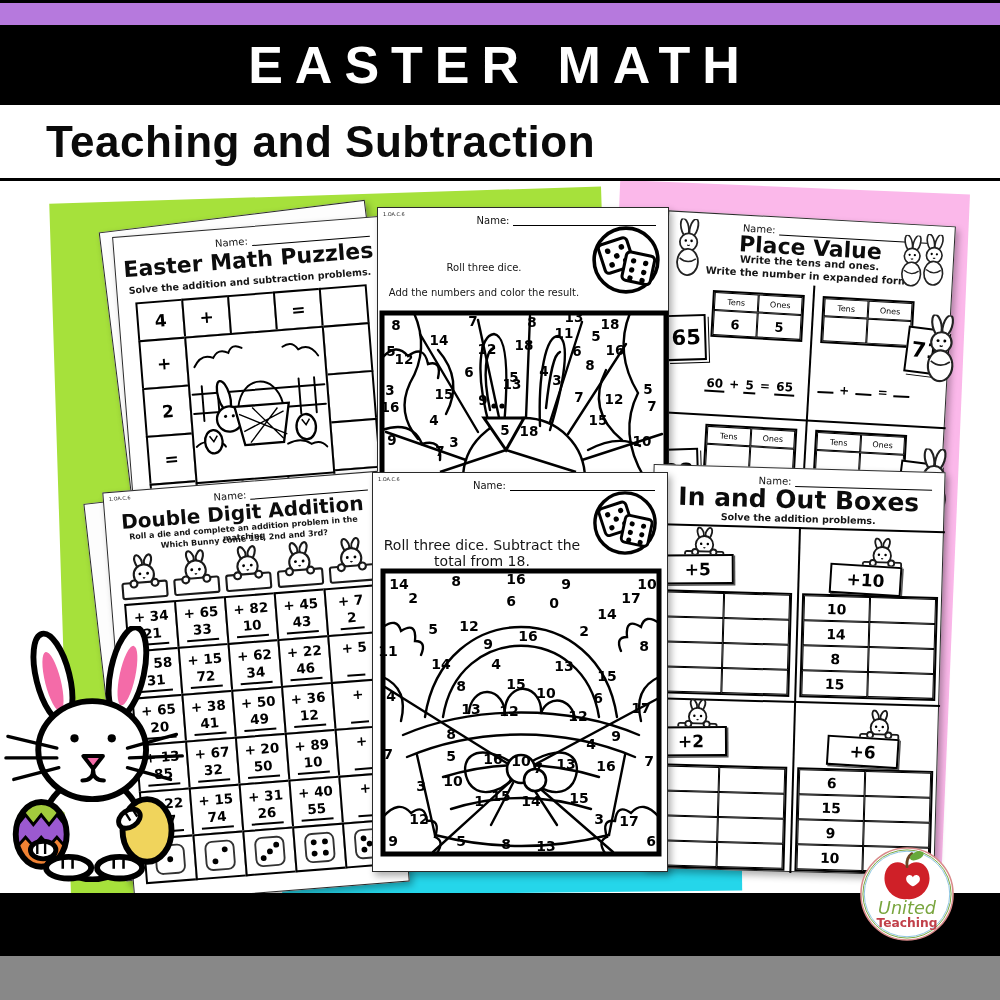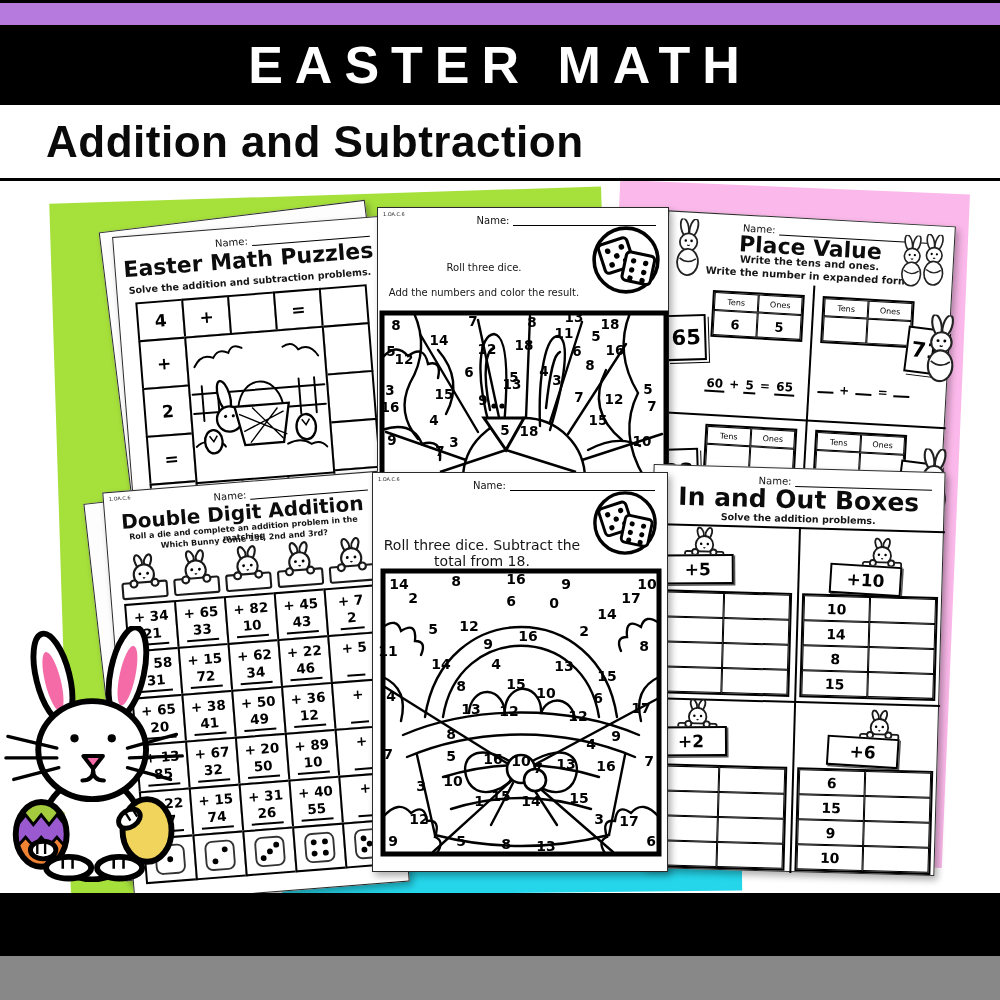--- a/index.html
+++ b/index.html
@@ -121,21 +121,21 @@
       </symbol>
     </defs>
   </svg>
 
   <div class="edge-top"></div>
   <div class="bar-purple-top"></div>
   <div class="banner-black">
     <span>EASTER MATH</span>
   </div>
   <div class="banner-white">
-    <span>Addition and Subtraction</span>
+    <span>Teaching and Subtraction</span>
   </div>
   <div class="rule-black"></div>
 
   <div class="content">
     <div class="paper green"></div>
     <div class="paper pink"></div>
     <div class="paper cyan"></div>
 
     <div class="sheet ghost" style="left:116px;top:34px;width:268px;height:300px;transform:rotate(-7deg);z-index:3"></div>
     <div class="sheet ghost" style="left:104px;top:306px;width:278px;height:380px;transform:rotate(-6.5deg);z-index:7"></div>
@@ -804,13 +804,26 @@
       <ellipse cx="68" cy="246" rx="23" ry="11" fill="#fff" stroke="#000" stroke-width="6"></ellipse>
       <ellipse cx="120" cy="246" rx="23" ry="11" fill="#fff" stroke="#000" stroke-width="6"></ellipse>
       <path d="M62,238 l0,9 M72,238 l0,9 M114,238 l0,9 M124,238 l0,9" stroke="#000" stroke-width="2.6"></path>
     </svg>
   </div>
 
   <div class="bar-black-bottom"></div>
   <div class="bar-purple-bottom"></div>
   <div class="edge-bottom"></div>
 
+  <div class="logo">
+    <svg viewBox="0 0 100 100" width="98" height="98">
+      <circle cx="50" cy="50" r="47" fill="#fff" stroke="#d98a8a" stroke-width="1.6"></circle>
+      <circle cx="50" cy="50" r="45" fill="none" stroke="#79a53e" stroke-width="1"></circle>
+      <circle cx="50" cy="50" r="43.6" fill="none" stroke="#6fb6d8" stroke-width=".8"></circle>
+      <path d="M50,22 C42,13 27,18 27,34 C27,48 40,57 50,55 C60,57 73,48 73,34 C73,18 58,13 50,22 Z" fill="#cf2028"></path>
+      <path d="M50,22 q-1,-9 5,-13" stroke="#6b4423" stroke-width="3" fill="none" stroke-linecap="round"></path>
+      <ellipse cx="60" cy="11" rx="7.5" ry="4" transform="rotate(-24 60 11)" fill="#67a93c"></ellipse>
+      <path d="M56,33 c2,-4.5 8.5,-2 7,3.2 c-1,3.4 -7,6 -7,6 c0,0 -5.6,-2.6 -6.6,-6 c-1.6,-5.2 4.6,-7.7 6.6,-3.2 Z" fill="#fff"></path>
+      <text x="50" y="70" text-anchor="middle" font-size="18" font-style="italic" font-family="DejaVu Serif, serif" fill="#79a53e">United</text>
+      <text x="50" y="84" text-anchor="middle" font-size="12.5" font-weight="bold" fill="#c1404a">Teaching</text>
+    </svg>
+  </div>
 </div>
 
 </body></html>

